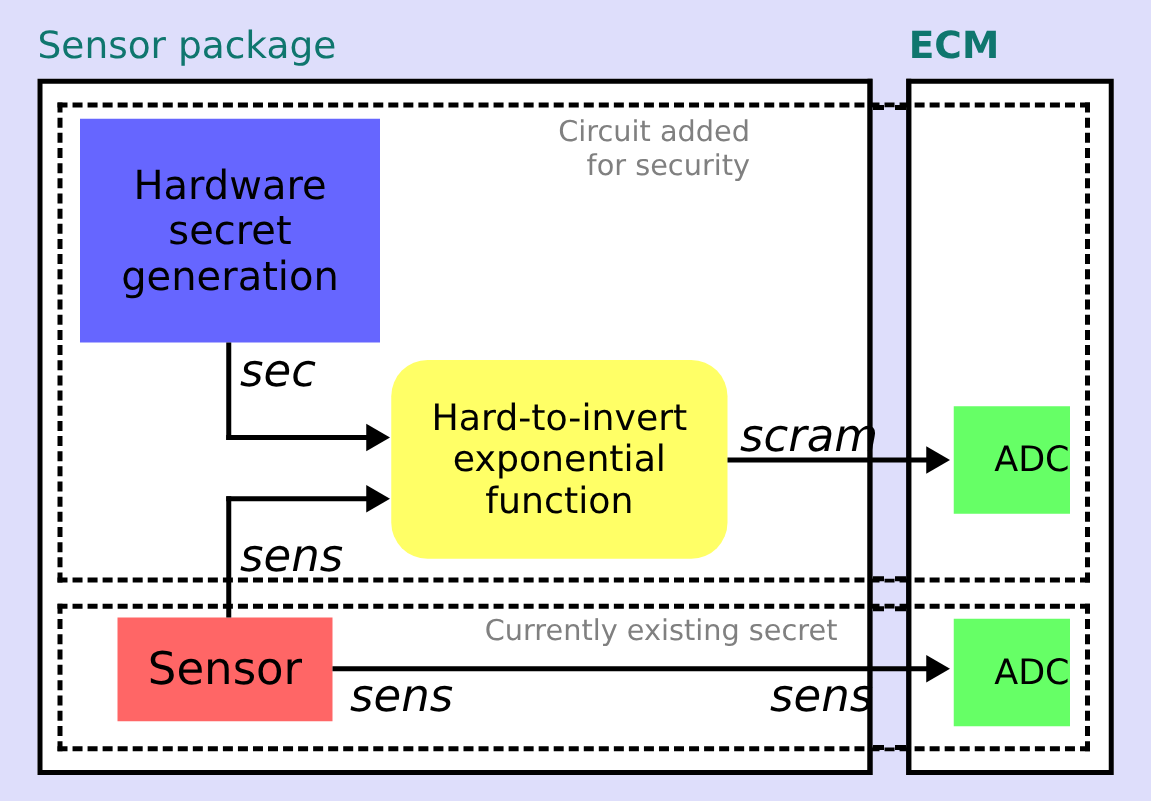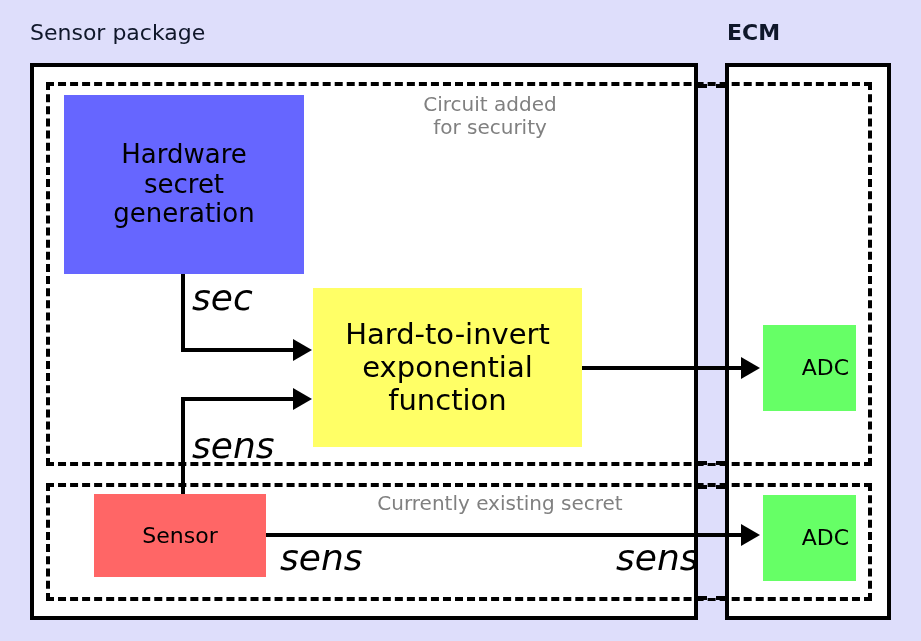--- a/index.html
+++ b/index.html
@@ -27,50 +27,50 @@
   }
   
   .dashed-box {
     border: 4px dashed #000;
     box-sizing: border-box;
     background: transparent;
   }
 
   
   .caption {
-    font-size: 22px;
-    color: #0f172a;
+    font-size: 30px;
+    color: #0f766e;
     line-height: 1;
     white-space: nowrap;
   }
 
   
   .note {
     color: #808080;
-    font-size: 20px;
+    font-size: 23px;
     line-height: 1.17;
-    text-align: center;
+    text-align: right;
     white-space: pre-line;
   }
 
   
   .block {
     display: flex;
     align-items: center;
     justify-content: center;
     text-align: center;
     color: #000;
     line-height: 1.14;
     box-sizing: border-box;
     white-space: pre-line;
   }
-  .block-hw   { background: #6666ff; font-size: 26px; }
-  .block-fn   { background: #ffff66; font-size: 29px; }
-  .block-sens { background: #ff6666; font-size: 22px; }
-  .block-adc  { background: #66ff66; font-size: 22px; padding-left: 32px; }
+  .block-hw   { background: #6666ff; font-size: 32px; }
+  .block-fn   { background: #ffff66; font-size: 29px; border-radius: 29px; }
+  .block-sens { background: #ff6666; font-size: 36px; }
+  .block-adc  { background: #66ff66; font-size: 28px; padding-left: 32px; }
 
   
   .sig {
     font-style: italic;
     font-size: 36px;
     color: #000;
     white-space: nowrap;
     line-height: 1;
   }
 
@@ -141,19 +141,20 @@
   <div class="abs arrow-r" style="left:293px; top:339px;"></div>
   <div class="abs sig" style="left:192px; top:280px;">sec</div>
 
   <div class="abs wire-v" style="left:181px; top:397px; height:97px;"></div>
   <div class="abs wire-h" style="left:181px; top:397px; width:114px;"></div>
   <div class="abs arrow-r" style="left:293px; top:388px;"></div>
   <div class="abs sig" style="left:192px; top:428px;">sens</div>
 
   <div class="abs wire-h" style="left:582px; top:366px; width:161px;"></div>
   <div class="abs arrow-r" style="left:741px; top:357px;"></div>
+  <div class="abs sig" style="left:592px; top:332px;">scram</div>
 
   <div class="abs wire-h" style="left:266px; top:533px; width:477px;"></div>
   <div class="abs arrow-r" style="left:741px; top:524px;"></div>
   <div class="abs sig" style="left:280px; top:540px;">sens</div>
   <div class="abs sig" style="left:616px; top:540px;">sens</div>
 
 </div>
 
 </body></html>

